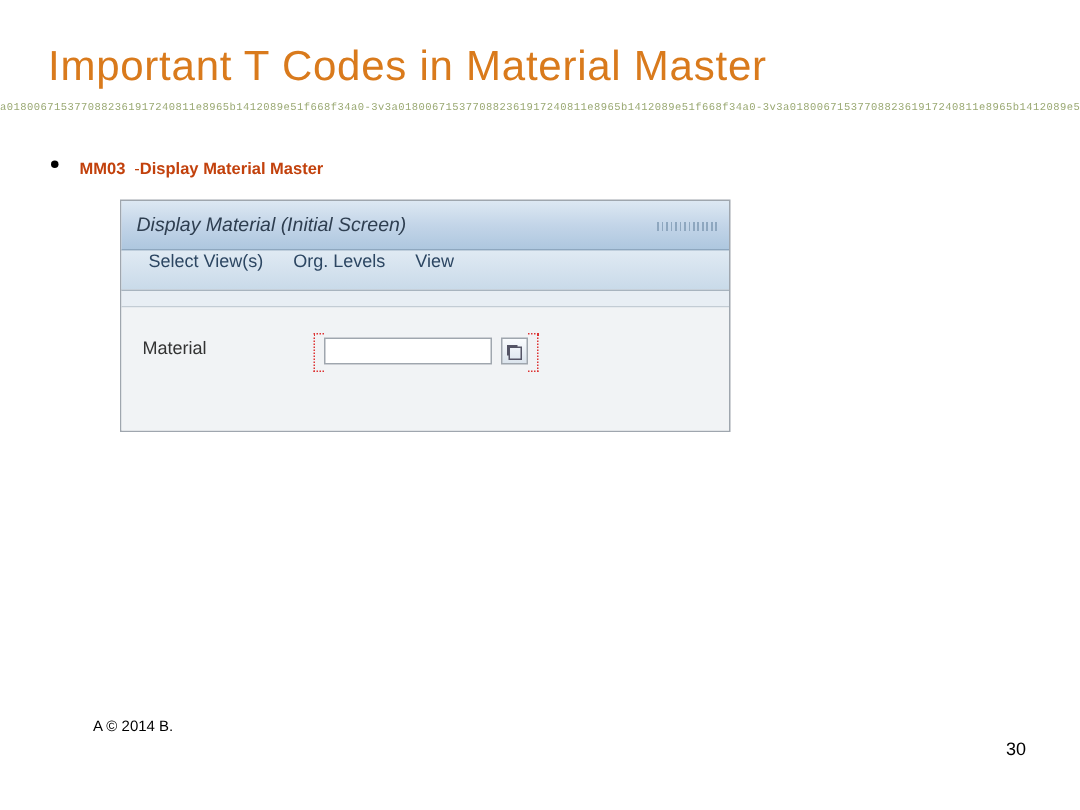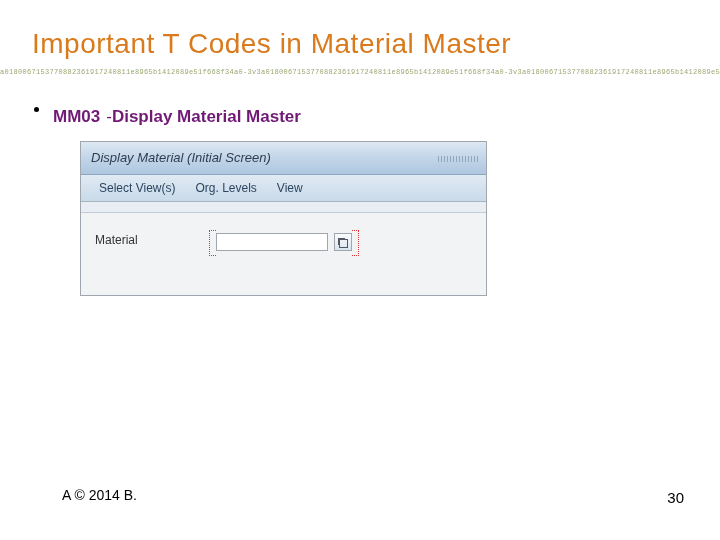--- a/index.html
+++ b/index.html
@@ -1,41 +1,41 @@
 <!DOCTYPE html>
 <html><head>
 <meta charset="utf-8">
 <style>
   html,body{margin:0;padding:0;width:720px;height:540px;font-family:Arial,Helvetica,sans-serif;background:#fff;overflow:hidden}
   .slide{position:relative;width:720px;height:540px;box-sizing:border-box}
   .title{color:#d97a1c;font-size:28px;font-weight:400;padding:28px 0 8px 32px;letter-spacing:.5px}
   .ribbon{width:720px;height:9px;overflow:hidden;white-space:nowrap;font-size:7px;line-height:9px;color:#9aa973;font-family:"Courier New",monospace;letter-spacing:.3px}
   .ribbon span{display:inline-block}
-  .bullet-row{display:flex;align-items:flex-start;padding:30px 0 0 34px;font-size:17px;color:#701a75}
+  .bullet-row{display:flex;align-items:flex-start;padding:30px 0 0 34px;font-size:11px;color:#c2410c}
   .bullet-dot{width:5px;height:5px;background:#000;border-radius:50%;margin-right:14px}
   .bullet-bold{font-weight:700;margin-right:6px}
   .bullet-rest{font-weight:700}
   .sap-window{margin:14px 0 0 80px;width:405px;border:1px solid #9fa6ae;background:#fff}
   .sap-header{height:32px;background:linear-gradient(#dde8f3,#c3d5e8 50%,#aec7df);position:relative;border-bottom:1px solid #8ea7bf}
   .sap-title{font-style:italic;font-weight:400;font-size:13px;color:#2e3e50;position:absolute;left:10px;top:8px}
   .sap-header-grip{position:absolute;right:8px;top:14px;width:40px;height:6px;background:repeating-linear-gradient(90deg,#8ea7bf 0 1px,transparent 1px 3px)}
-  .sap-menu{height:26px;background:linear-gradient(#e0eaf3,#c9dae9);border-bottom:1px solid #a8b4bf;display:flex;align-items:center;padding-left:8px;font-size:12px;color:#2c4662}
+  .sap-menu{height:26px;background:linear-gradient(#e0eaf3,#c9dae9);border-bottom:1px solid #a8b4bf;display:flex;padding-left:8px;font-size:12px;color:#2c4662}
   .sap-menu .mi{padding:0 10px;cursor:pointer}
   .sap-toolbar{height:10px;background:#e8eef4;border-bottom:1px solid #c3ccd4}
   .sap-body{background:#f1f3f5;padding:20px 0 44px 14px;display:flex;}
   .fld-label{font-size:12px;color:#333}
   .fld-wrap{position:relative;margin-left:78px;display:flex;align-items:center}
   .fld-input{width:112px;height:18px;border:1px solid #9fa6ae;background:#fff;font-size:12px;padding:0 4px;box-sizing:border-box;outline:none}
   .bracket{position:absolute;top:-3px;width:6px;height:24px;pointer-events:none}
   .br-l{left:-7px;border:1px dotted #d33;border-right:none}
   .br-r{right:-7px;border:1px dotted #d33;border-left:none}
   .f4-btn{width:18px;height:18px;margin-left:6px;border:1px solid #9fa6ae;background:linear-gradient(#fafcfe,#dbe4ed);display:inline-flex;align-items:center;justify-content:center;cursor:pointer;box-sizing:border-box}
   .f4-btn .sq{width:7px;height:7px;border:1px solid #556;margin-left:2px;margin-top:2px;box-shadow:-2px -2px 0 -1px #556}
-  .footer-left{position:absolute;left:62px;bottom:37px;font-size:14px;color:#000}
-  .footer-right{position:absolute;right:36px;bottom:34px;font-size:15px;color:#000}
+  .footer-left{position:absolute;left:62px;bottom:50px;font-size:10px;color:#000}
+  .footer-right{position:absolute;right:36px;bottom:34px;font-size:12px;color:#000}
 </style>
 </head>
 <body>
 
 <div class="slide">
   <div class="title">Important T Codes in Material Master</div>
 
   <div class="ribbon">
     <span>a0180067153770882361917240811e8965b1412089e51f668f34a0-3v3a0180067153770882361917240811e8965b1412089e51f668f34a0-3v3a0180067153770882361917240811e8965b1412089e51f668f34a0-3v3a0180067153770882361917240811e8965b1412089e51f668f34a0-3v3a0180067153770882361917240811e8965b1412089e51f668f34a0-3v3a0180067153770882361917240811e8965b1412089e51f668f34a0-3v3a0180067153</span>
   </div>

